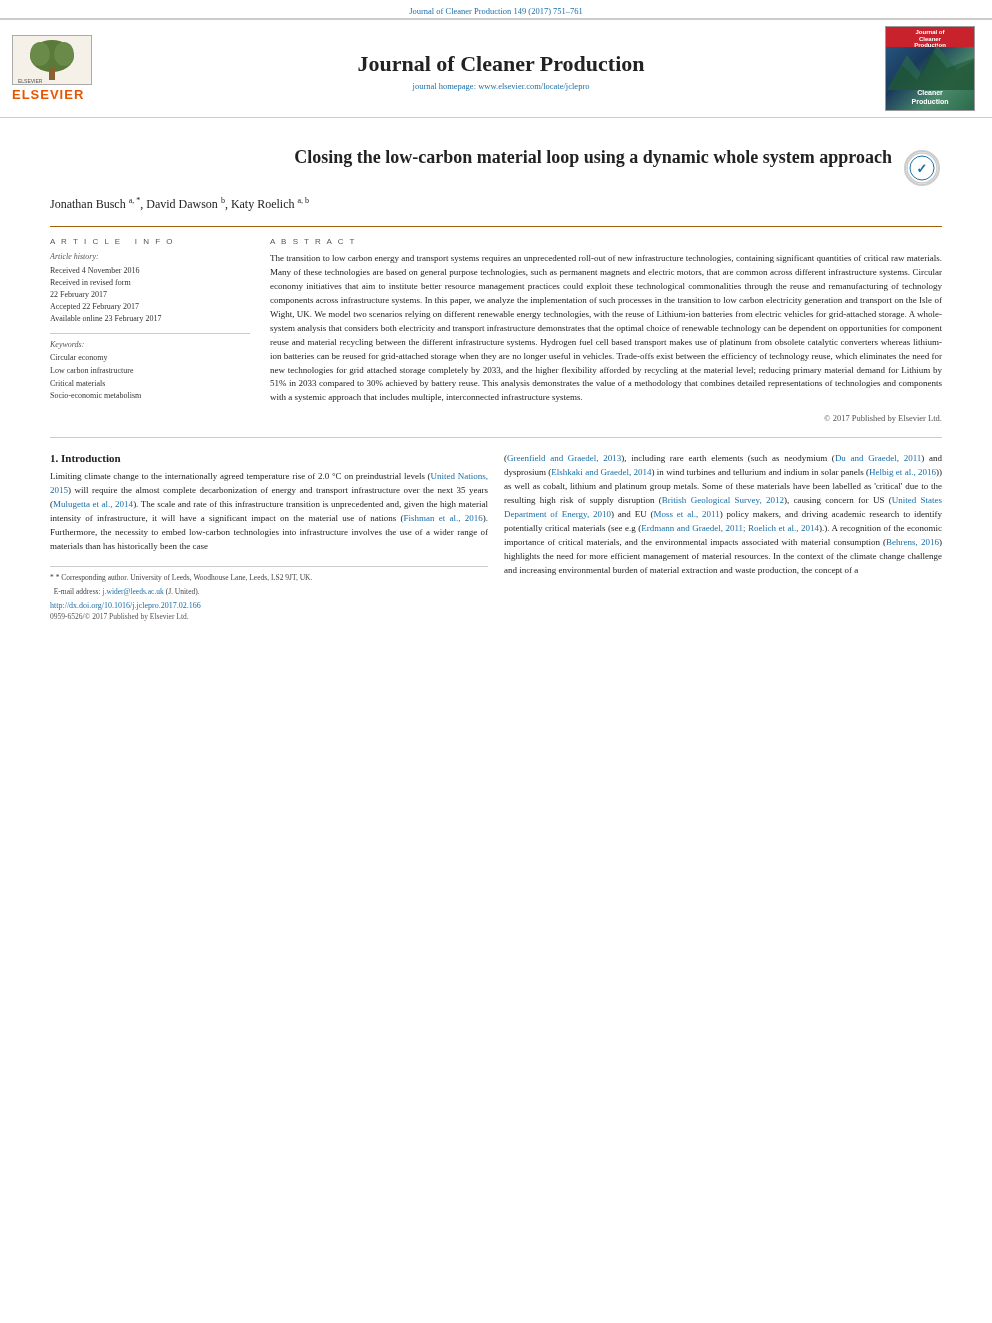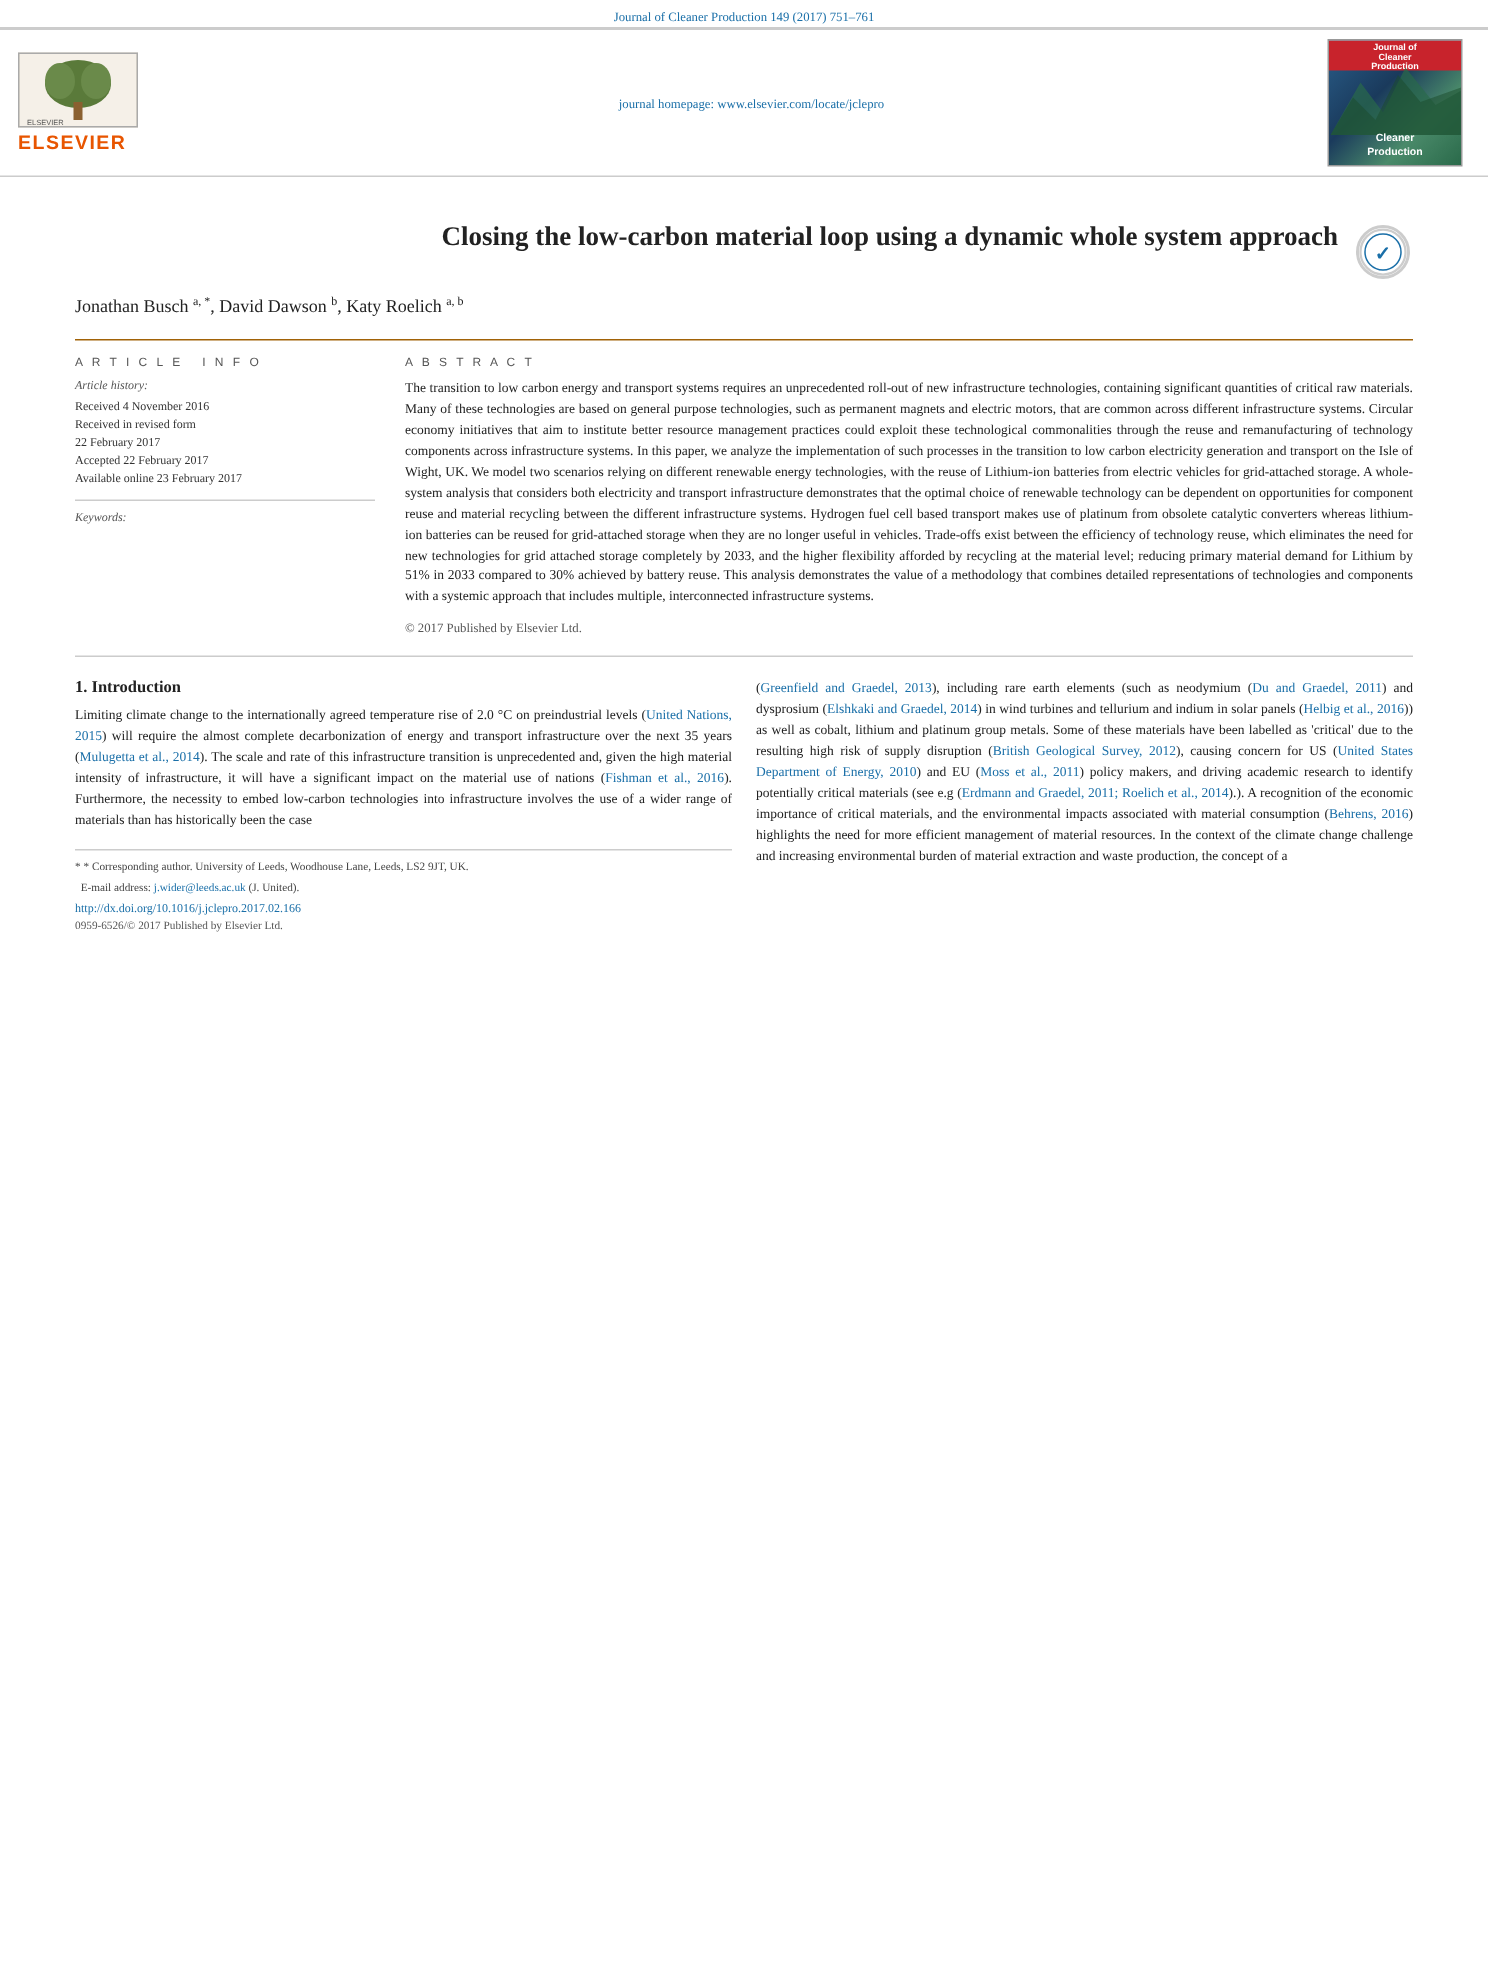--- a/index.html
+++ b/index.html
@@ -265,21 +265,21 @@
     }
 
     
     .abstract-text {
       font-size: 9px;
       line-height: 1.55;
       text-align: justify;
       color: #222;
     }
     .copyright-line {
-      text-align: left;
+      text-align: right;
       font-size: 8.5px;
       color: #555;
       margin-top: 8px;
     }
 
     
     .major-divider {
       border: none;
       border-top: 1.5px solid #ccc;
       margin: 14px 0;
@@ -364,20 +364,21 @@
           <ellipse cx="27" cy="18" rx="10" ry="12" fill="#6a8a4a"></ellipse>
           <ellipse cx="51" cy="18" rx="10" ry="12" fill="#6a8a4a"></ellipse>
           <rect x="36" y="32" width="6" height="12" fill="#8a6030"></rect>
           <text x="5" y="47" font-size="5" fill="#555" font-family="Arial">ELSEVIER</text>
         </svg>
       </div>
       <div class="elsevier-text">ELSEVIER</div>
     </div>
   </div>
   <div class="banner-center">
+    <div class="journal-title-main">Journal of Cleaner Production</div>
     <div class="journal-homepage">
       <span>journal homepage:</span>
       <span style="color:#1a6fa8;">www.elsevier.com/locate/jclepro</span>
     </div>
   </div>
   <div class="banner-right">
     <div class="journal-cover">
       <div class="journal-cover-title">Journal of<br>Cleaner<br>Production</div>
 
       <svg width="88" height="50" viewBox="0 0 88 50" style="position:absolute;bottom:20px;left:1px;" xmlns="http://www.w3.org/2000/svg">
@@ -420,20 +421,26 @@
       <div class="section-heading">A R T I C L E &nbsp; I N F O</div>
       <div class="article-info-label">Article history:</div>
       <div class="article-info-block">
         <div>Received 4 November 2016</div>
         <div>Received in revised form<br>22 February 2017</div>
         <div>Accepted 22 February 2017</div>
         <div>Available online 23 February 2017</div>
       </div>
       <hr class="divider-h">
       <div class="keywords-label">Keywords:</div>
+      <div>
+        <div class="keyword-item">Circular economy</div>
+        <div class="keyword-item">Low carbon infrastructure</div>
+        <div class="keyword-item">Critical materials</div>
+        <div class="keyword-item">Socio-economic metabolism</div>
+      </div>
     </div>
     <div class="right-col">
       <div class="section-heading">A B S T R A C T</div>
       <div class="abstract-text">The transition to low carbon energy and transport systems requires an unprecedented roll-out of new infrastructure technologies, containing significant quantities of critical raw materials. Many of these technologies are based on general purpose technologies, such as permanent magnets and electric motors, that are common across different infrastructure systems. Circular economy initiatives that aim to institute better resource management practices could exploit these technological commonalities through the reuse and remanufacturing of technology components across infrastructure systems. In this paper, we analyze the implementation of such processes in the transition to low carbon electricity generation and transport on the Isle of Wight, UK. We model two scenarios relying on different renewable energy technologies, with the reuse of Lithium-ion batteries from electric vehicles for grid-attached storage. A whole-system analysis that considers both electricity and transport infrastructure demonstrates that the optimal choice of renewable technology can be dependent on opportunities for component reuse and material recycling between the different infrastructure systems. Hydrogen fuel cell based transport makes use of platinum from obsolete catalytic converters whereas lithium-ion batteries can be reused for grid-attached storage when they are no longer useful in vehicles. Trade-offs exist between the efficiency of technology reuse, which eliminates the need for new technologies for grid attached storage completely by 2033, and the higher flexibility afforded by recycling at the material level; reducing primary material demand for Lithium by 51% in 2033 compared to 30% achieved by battery reuse. This analysis demonstrates the value of a methodology that combines detailed representations of technologies and components with a systemic approach that includes multiple, interconnected infrastructure systems.</div>
       <div class="copyright-line">© 2017 Published by Elsevier Ltd.</div>
     </div>
   </div>
 
   <hr class="major-divider">
 

